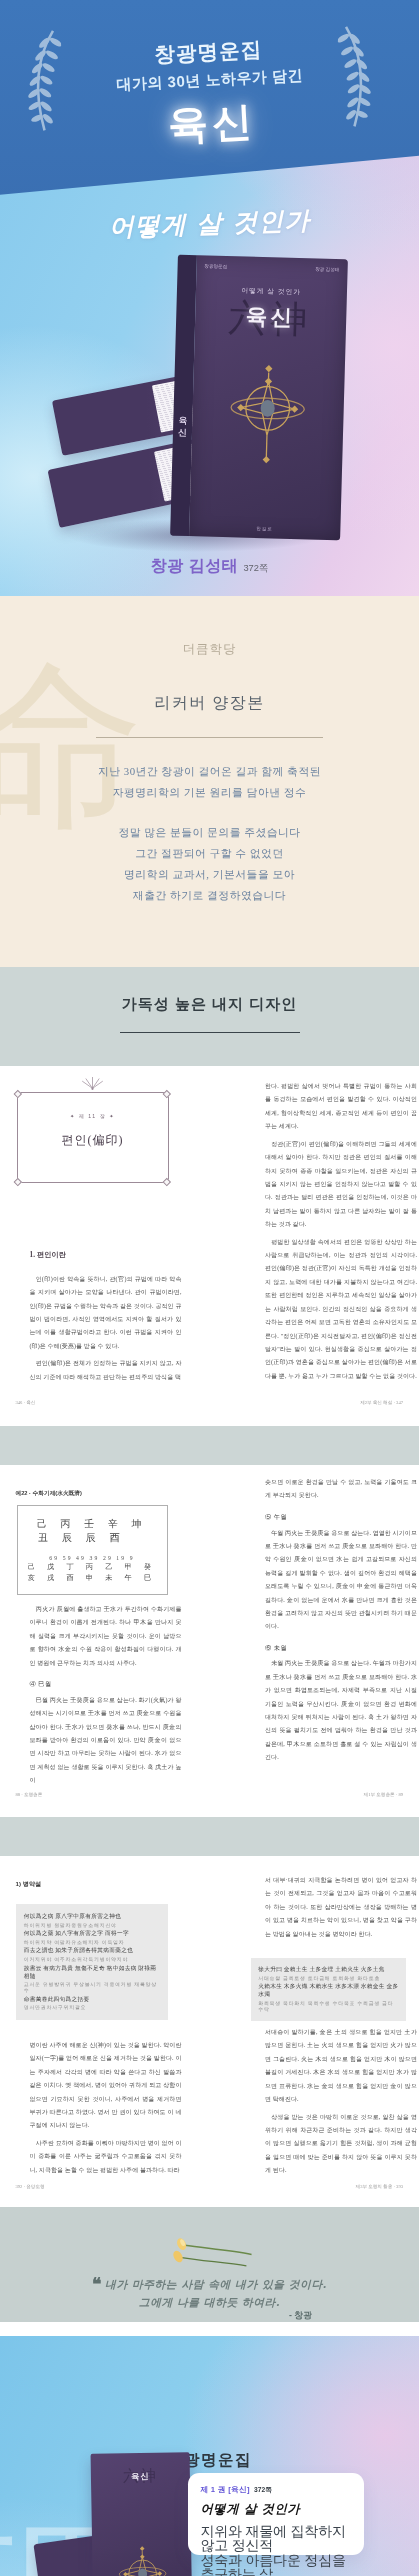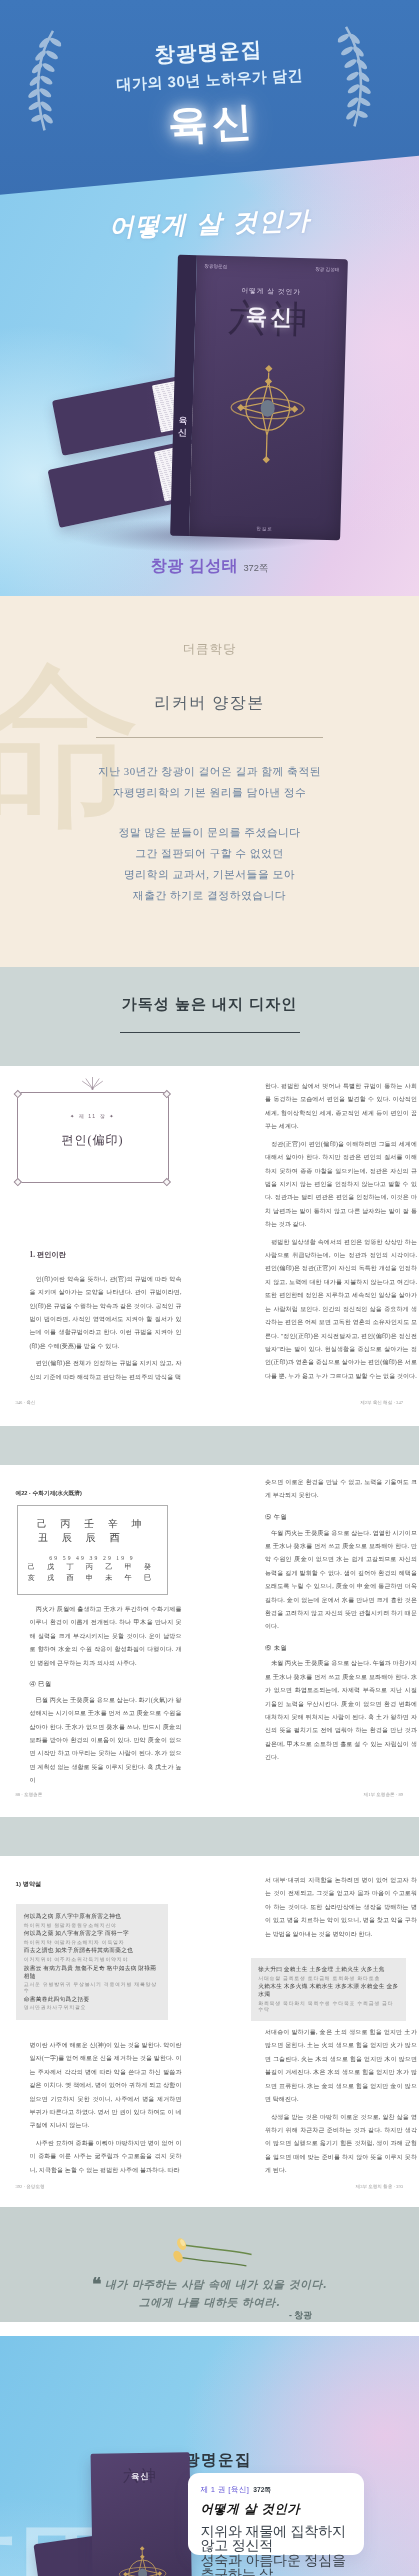--- a/index.html
+++ b/index.html
@@ -102,21 +102,21 @@
     background:
       radial-gradient(289px 237px at 92% 12%, rgba(238,200,232,.85) 0%, rgba(238,200,232,0) 70%),
       radial-gradient(361px 289px at 96% 72%, rgba(242,212,238,.9) 0%, rgba(242,212,238,0) 72%),
       radial-gradient(268px 247px at 4% 40%, rgba(190,228,248,.8) 0%, rgba(190,228,248,0) 70%),
       linear-gradient(112deg,#7cc5ea 0%,#8fd0ee 35%,#c3d3ec 60%,#ebc9e8 82%,#eed2ec 100%);}
   .prod-title{position:absolute;left:0;right:0;top:114px;font-size:15.5px;font-weight:800;color:#2e3840;letter-spacing:1.5px;}
   .prod-underline{position:absolute;left:140px;top:150px;width:139px;height:1px;background:#313d46;}
   .wm{position:absolute;font-family:"Liberation Serif",serif;line-height:1;}
   .card{position:absolute;background:#ffffff;border-radius:11.3px;box-shadow:0 6.2px 15.5px rgba(90,90,140,.12);
     padding:12.4px 12.4px;}
-  .card .label{font-size:7.7px;font-weight:400;letter-spacing:0.3px;}
+  .card .label{font-size:7.7px;font-weight:700;letter-spacing:0.3px;}
   .card .pg{font-size:6.7px;color:#333a41;font-weight:700;margin-left:4.1px;}
   .card .hand{margin-top:5.2px;font-size:12.4px;font-weight:800;color:#141414;
     font-family:"DejaVu Serif",serif;font-style:italic;letter-spacing:0.5px;}
   .card .desc{margin-top:6.2px;font-size:14px;color:#3a424b;line-height:14.4px;letter-spacing:-0.2px;}
 
   .mini-cover{position:absolute;border-radius:2.1px;box-shadow:0 7.2px 13.4px rgba(60,50,90,.28);}
   .mini-cover .mc-title{position:absolute;left:0;right:0;top:17.5px;text-align:center;font-weight:700;letter-spacing:1px;}
   .mini-cover .mc-hanja{position:absolute;left:0;right:0;top:13.4px;text-align:center;
     font-family:"Liberation Serif",serif;opacity:.28;letter-spacing:2.1px;}
   .mini-cover .mc-emblem{position:absolute;left:50%;bottom:13.4px;transform:translateX(-50%);}

